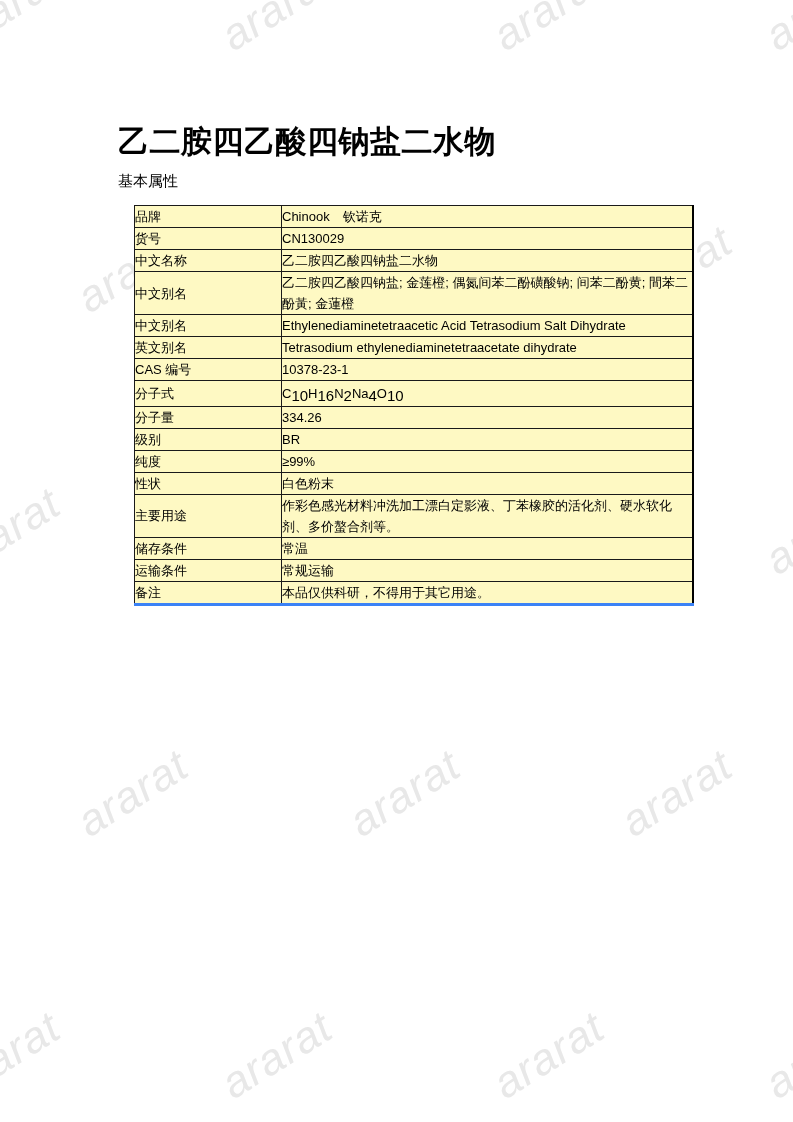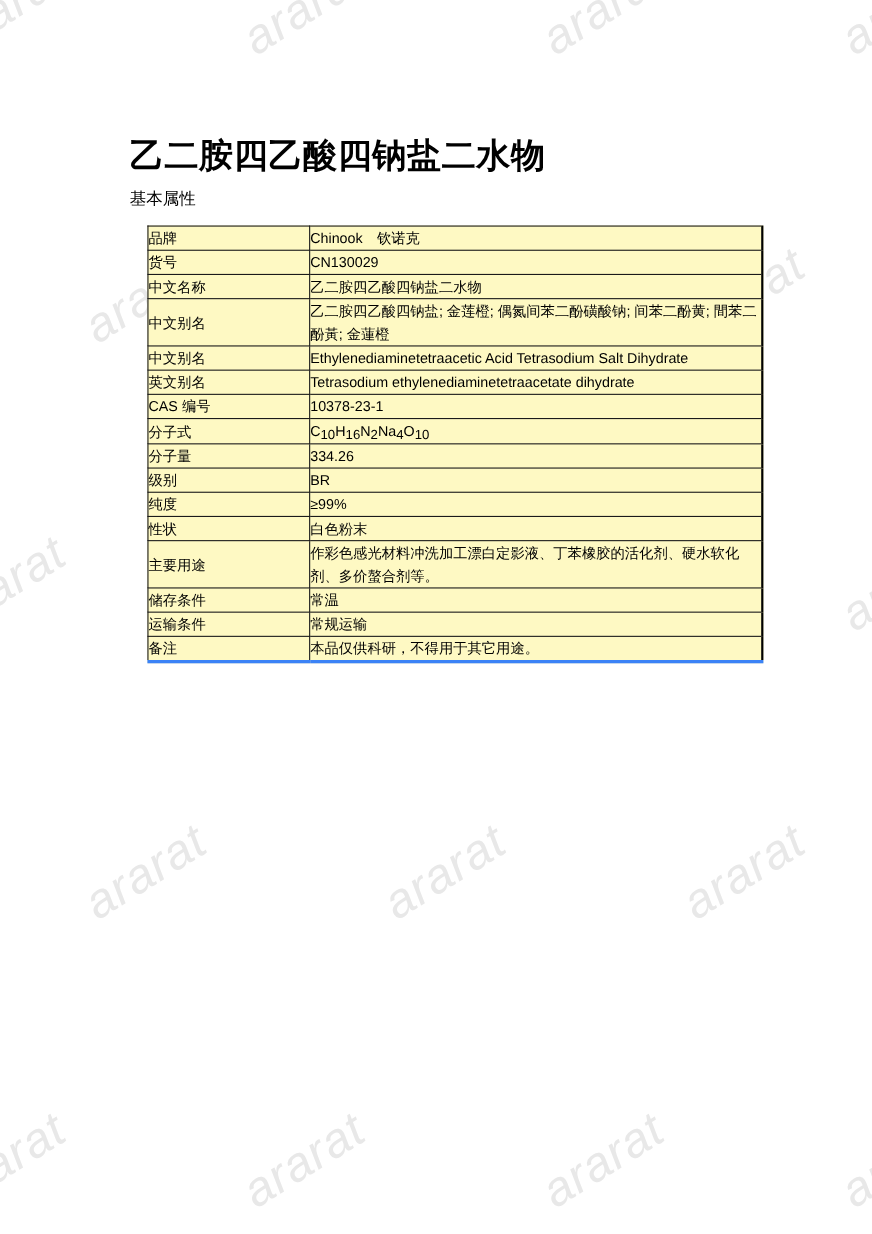--- a/index.html
+++ b/index.html
@@ -111,21 +111,21 @@
   }
 
   
   .cell-value.justify .vtext {
     text-align: justify;
     text-align-last: left;
     word-break: break-all;
   }
 
   sub {
-    font-size: 12px;
+    font-size: 15px;
     vertical-align: baseline;
     position: relative;
     bottom: -3px;
   }
 </style>
 </head>
 <body>
 
 <div class="page">
 

